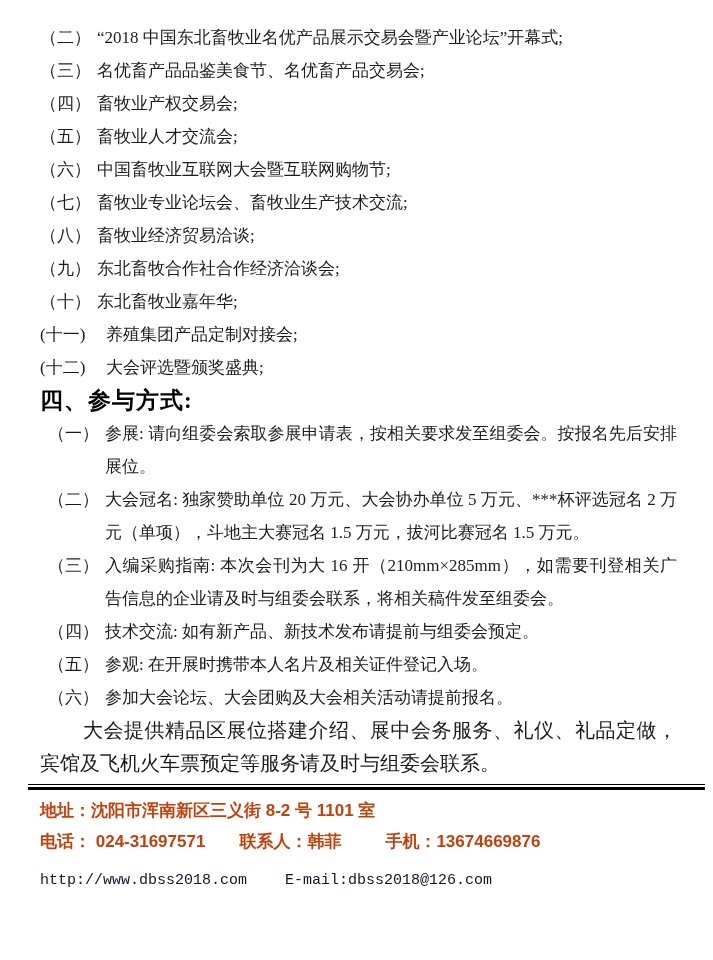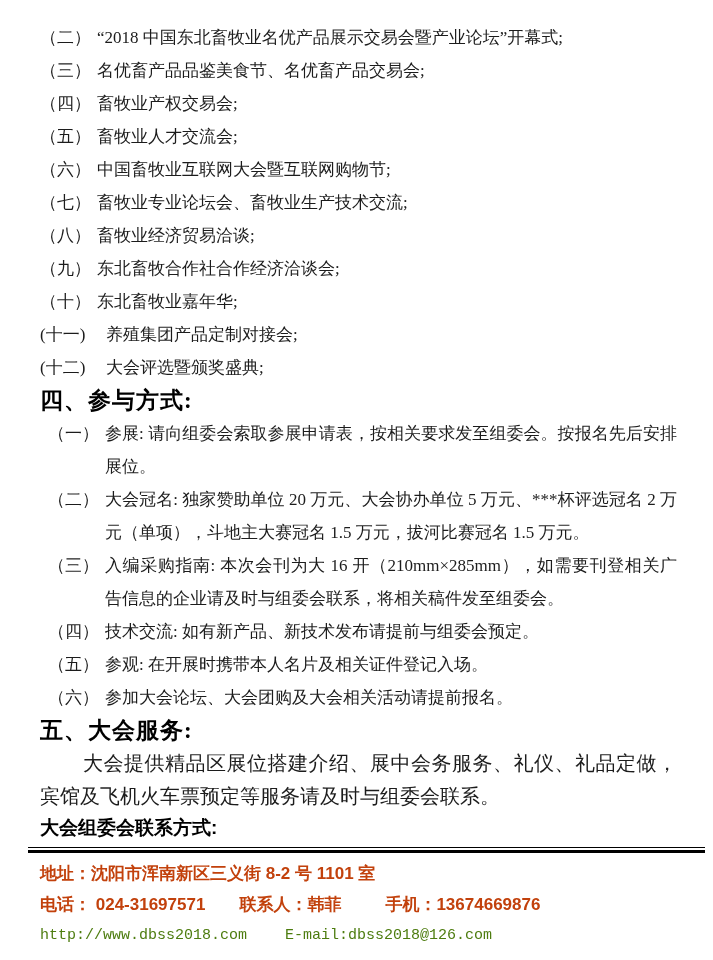--- a/index.html
+++ b/index.html
@@ -41,21 +41,21 @@
   }
   .c-row {
     font-family: "Liberation Sans", sans-serif;
     font-weight: bold; color: #c2410c;
     font-size: 17px; line-height: 31px;
   }
   .c-row .gap1 { margin-left: 34px; }
   .c-row .gap2 { margin-left: 44px; }
   .c-row.web {
     font-family: "Liberation Mono", monospace;
-    font-weight: normal; color: #4d7c0f; font-size: 15px;
+    font-weight: normal; color: #0f172a; font-size: 15px; margin-top: 8px;
   }
   .c-row.web .site { margin-right: 38px; }
 </style>
 </head>
 <body>
 
 <div class="page">
 
   <div class="agenda">
     <div class="row">
@@ -126,25 +126,23 @@
     <div class="row">
       <span class="marker">（五）</span>
       <span class="content">参观: 在开展时携带本人名片及相关证件登记入场。</span>
     </div>
     <div class="row">
       <span class="marker">（六）</span>
       <span class="content">参加大会论坛、大会团购及大会相关活动请提前报名。</span>
     </div>
   </div>
 
-  <h2 class="sec-title">五、大会服务:</h2>
 
   <p class="para">大会提供精品区展位搭建介绍、展中会务服务、礼仪、礼品定做，宾馆及飞机火车票预定等服务请及时与组委会联系。</p>
 
-  <h3 class="contact-title">大会组委会联系方式:</h3>
 
   <div class="divider"></div>
 
   <div class="c-row">
     <span>地址：</span><span>沈阳市浑南新区三义街 8-2 号 1101 室</span>
   </div>
 
   <div class="c-row">
     <span>电话： </span><span>024-31697571</span><span class="gap1">联系人：</span><span>韩菲</span><span class="gap2">手机：</span><span>13674669876</span>
   </div>

